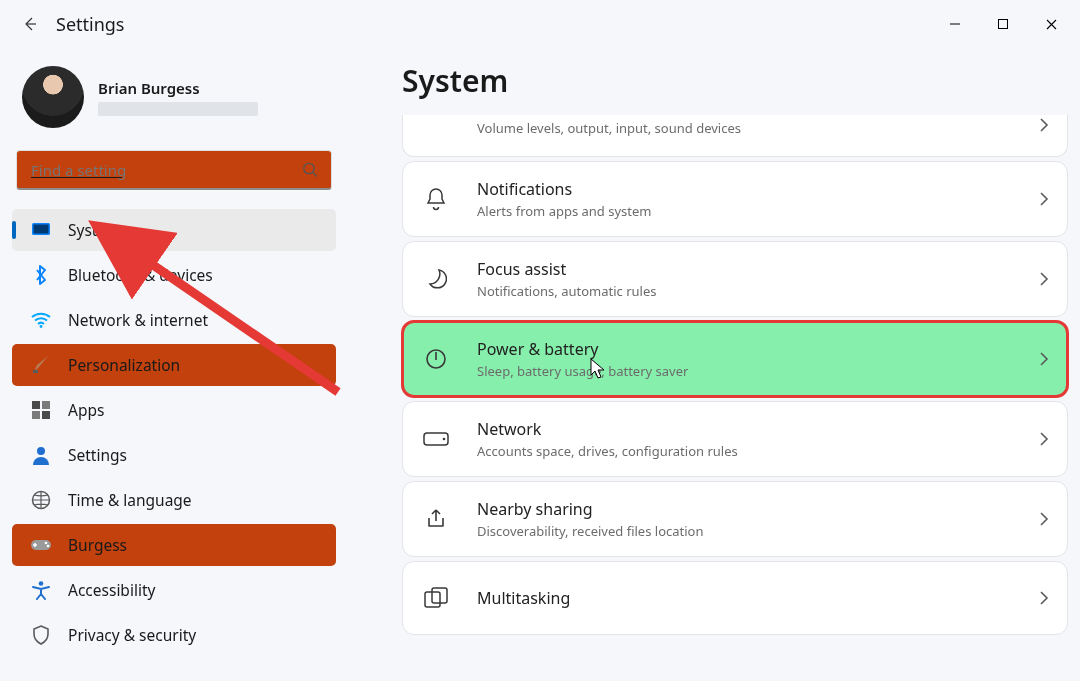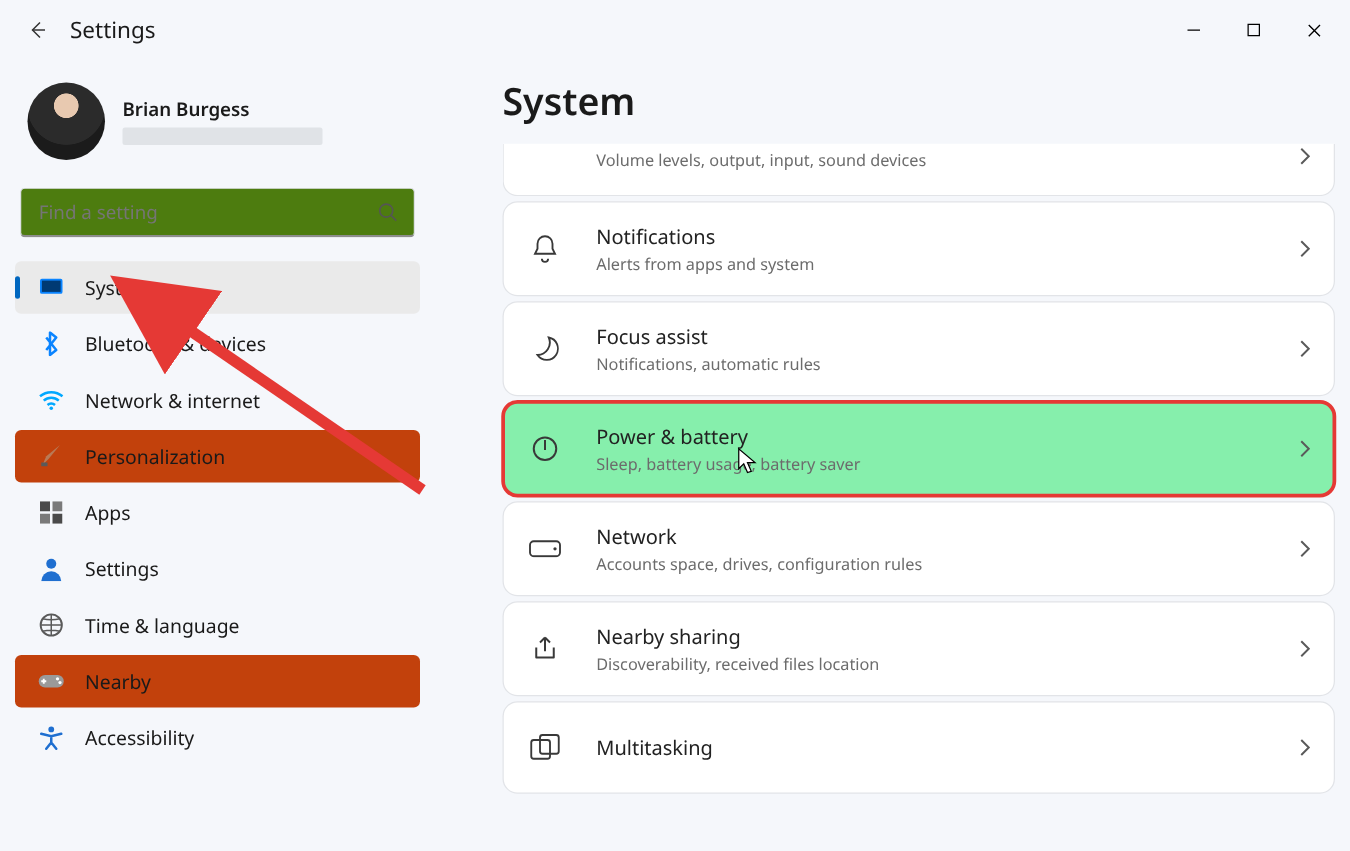--- a/index.html
+++ b/index.html
@@ -24,21 +24,21 @@
   .win-btn{width:46px;height:38px;display:flex;align-items:center;justify-content:center;cursor:pointer;}
 
   .body{display:flex;height:calc(100% - 48px);gap:30px;}
 
   
   .sidebar{width:348px;flex:none;padding:10px 8px 0 8px;overflow:hidden;position:relative;}
   .profile{display:flex;align-items:center;gap:14px;padding:8px 14px 18px 14px;}
   .avatar{width:62px;height:62px;border-radius:50%;background:radial-gradient(circle at 50% 30%,#e8c9b0 0 18%,#2b2b2b 19% 40%,#2b2b2b 40% 58%,#1b1b1b 59% 100%);flex:none;}
   .profile-name{font-size:15px;font-weight:600;}
   .profile-mail{width:160px;height:14px;background:#e0e3e7;border-radius:2px;margin-top:4px;}
-  .search-wrap{margin:4px 8px 10px 8px;position:relative;background:#4d7c0f;border:1px solid #dcdfe3;border-bottom:2px solid #8d8d8d;border-radius:4px;height:40px;display:flex;align-items:center;}
+  .search-wrap{margin:4px 8px 10px 8px;position:relative;background:#c2410c;border:1px solid #dcdfe3;border-bottom:2px solid #8d8d8d;border-radius:4px;height:40px;display:flex;align-items:center;text-decoration:underline;}
   .search-wrap input{border:none;outline:none;background:transparent;font-size:15px;padding:0 40px 0 14px;width:100%;height:100%;}
   .search-wrap .search-ic{position:absolute;right:12px;top:50%;transform:translateY(-50%);color:#555;}
   .nav{padding-top:6px;}
   .nav-item{position:relative;display:flex;align-items:center;gap:16px;height:42px;padding:0 10px 0 18px;margin:3px 4px;border-radius:5px;cursor:pointer;font-size:15.5px;}
   .nav-item.selected{background:#eaeaea;}
   .nav-item.hover{background:#c2410c;}
   .nav-item .sel-ind{position:absolute;left:0;top:50%;transform:translateY(-50%);width:3.5px;height:18px;background:var(--accent);border-radius:3px;display:none;}
   .nav-item.selected .sel-ind{display:block;}
   .nav-item .nic{width:22px;display:flex;align-items:center;justify-content:center;}
 
@@ -180,30 +180,38 @@
           </div>
           <div class="nav-item hover">
             <span class="nic">
               <svg width="22" height="14" viewBox="0 0 22 14">
                 <rect x="1" y="2" width="20" height="10" rx="5" fill="#9a9a9a"></rect>
                 <circle cx="16" cy="5" r="1.3" fill="#fff"></circle>
                 <circle cx="18" cy="8" r="1.3" fill="#fff"></circle>
                 <path d="M5 5v4M3 7h4" stroke="#fff" stroke-width="1.5"></path>
               </svg>
             </span>
-            <span>Nearby</span>
+            <span>Burgess</span>
           </div>
           <div class="nav-item">
             <span class="nic">
               <svg width="20" height="20" viewBox="0 0 20 20">
                 <circle cx="10" cy="3.5" r="2.3" fill="#1f6fd0"></circle>
                 <path d="M2 7l8 2 8-2M10 9v5m0 0l-4 5m4-5l4 5" stroke="#1f6fd0" stroke-width="2" fill="none" stroke-linecap="round"></path>
               </svg>
             </span>
             <span>Accessibility</span>
+          </div>
+          <div class="nav-item">
+            <span class="nic">
+              <svg width="18" height="20" viewBox="0 0 18 20">
+                <path d="M9 1l7 3v5c0 5-3 8-7 10C5 17 2 14 2 9V4z" fill="none" stroke="#5a5a5a" stroke-width="1.6"></path>
+              </svg>
+            </span>
+            <span>Privacy &amp; security</span>
           </div>
         </nav>
     </aside>
 
     <main class="main">
       <h1 class="page-title">System</h1>
       <div class="cards" id="cards">
           <div class="card partial">
             <span class="cic"></span>
             <div class="ctext">

